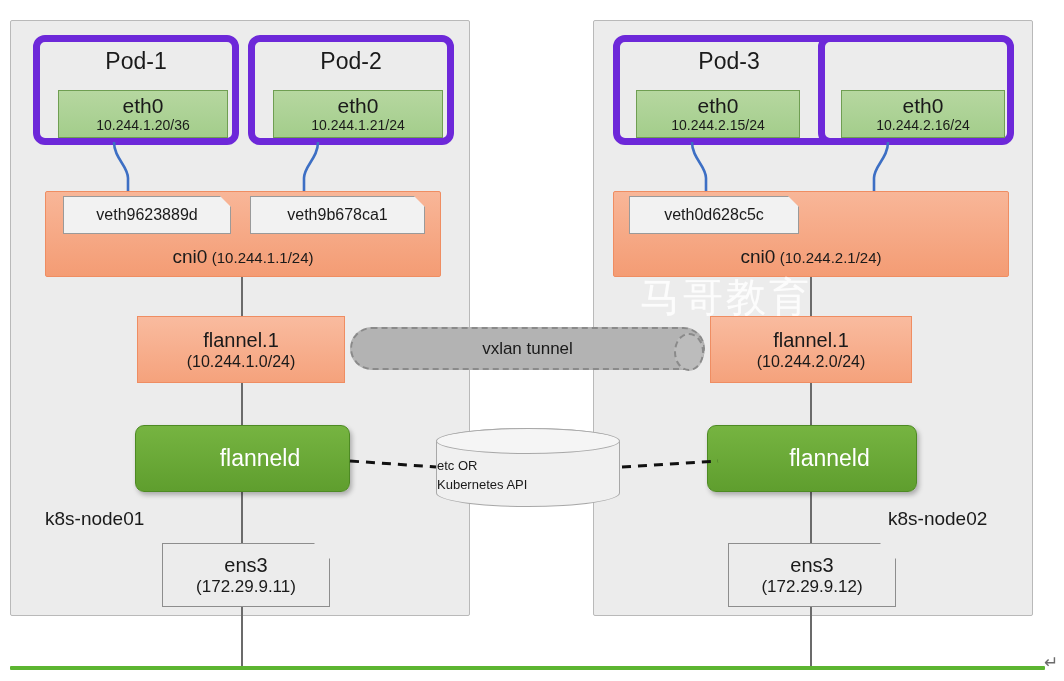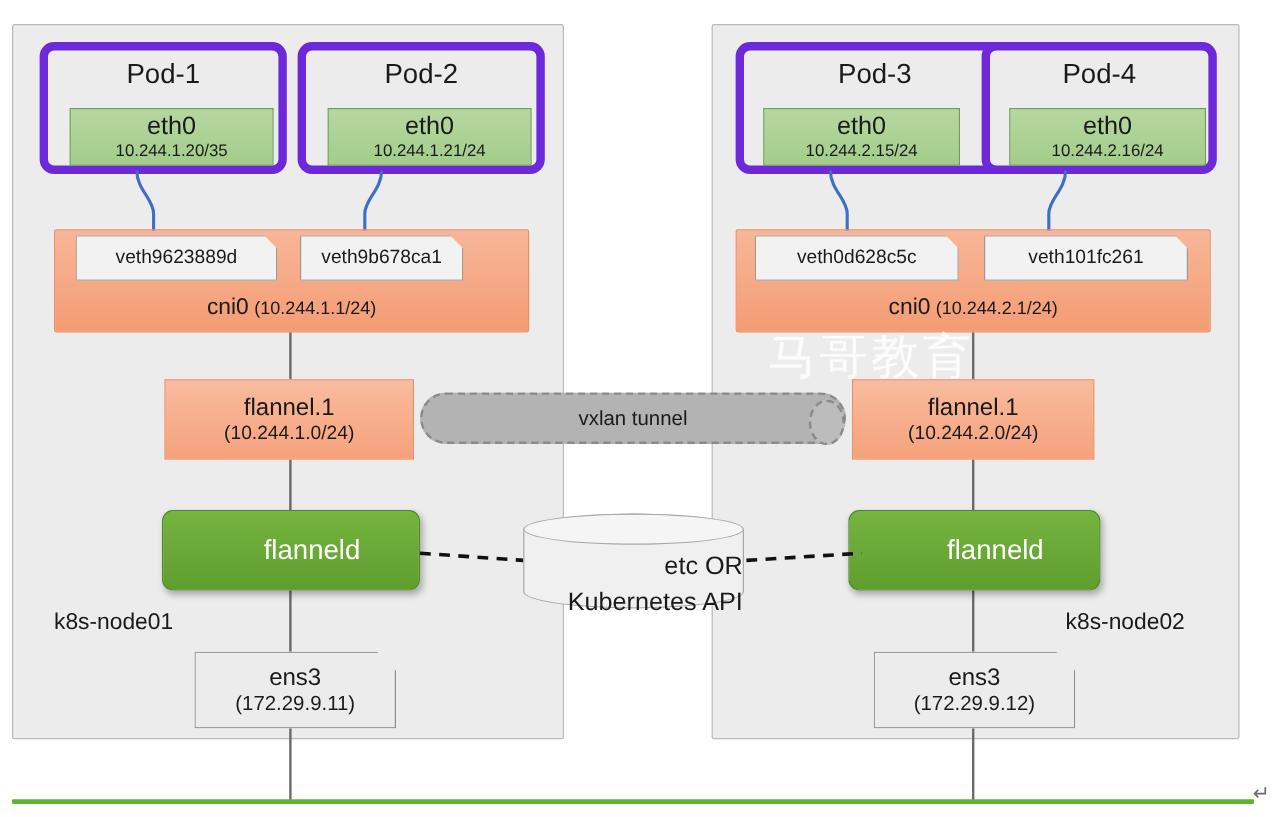--- a/index.html
+++ b/index.html
@@ -145,22 +145,22 @@
     position:absolute;
     left:-1px;right:-1px;top:-1px;
     height:24px;
     background:#f5f5f5;
     border:1px solid #a8a8a8;
     border-radius:50%;
   }
   .cyl-text{
     position:absolute;
     left:0;right:0;top:28px;
-    text-align:right;
-    font-size:21px;
+    text-align:left;
+    font-size:13px;
     color:#1a1a1a;
     line-height:1.45;
   }
 
   
   .vline{background:#6b6b6b;width:2px;}
   .greenline{background:#5cb531;height:4px;border-radius:1px;}
 
   
   .watermark{
@@ -184,21 +184,21 @@
 <body>
 
 <div id="canvas">
 
   <div class="abs node-box" style="left:10px;top:20px;width:460px;height:596px;"></div>
 
   <div class="abs pod-box" style="left:33px;top:35px;width:206px;height:110px;">
     <div class="pod-title">Pod-1</div>
     <div class="abs eth-box" style="left:18px;top:48px;width:170px;height:48px;">
       <div class="eth-name">eth0</div>
-      <div class="eth-ip">10.244.1.20/35</div>
+      <div class="eth-ip">10.244.1.20/36</div>
     </div>
   </div>
 
   <div class="abs pod-box" style="left:248px;top:35px;width:206px;height:110px;">
     <div class="pod-title">Pod-2</div>
     <div class="abs eth-box" style="left:18px;top:48px;width:170px;height:48px;">
       <div class="eth-name">eth0</div>
       <div class="eth-ip">10.244.1.21/24</div>
     </div>
   </div>
@@ -208,21 +208,21 @@
     <path d="M218,2 C218,18 204,26 204,38 L204,54" fill="none" stroke="#3d6fc4" stroke-width="2.6"></path>
   </svg>
 
   <div class="abs cni-box" style="left:45px;top:191px;width:396px;height:86px;">
     <div class="cni-label">
       <span class="big">cni0</span>
       <span class="small">(10.244.1.1/24)</span>
     </div>
   </div>
   <div class="abs veth-box" style="left:63px;top:196px;width:168px;height:38px;">veth9623889d</div>
-  <div class="abs veth-box" style="left:250px;top:196px;width:136px;height:38px;">veth9b678ca1</div>
+  <div class="abs veth-box" style="left:250px;top:196px;width:175px;height:38px;">veth9b678ca1</div>
 
   <div class="abs vline" style="left:241px;top:277px;height:39px;"></div>
   <div class="abs vline" style="left:241px;top:383px;height:42px;"></div>
   <div class="abs vline" style="left:241px;top:492px;height:51px;"></div>
   <div class="abs vline" style="left:241px;top:607px;height:63px;"></div>
 
   <div class="abs flannel-box" style="left:137px;top:316px;width:208px;height:67px;">
     <div class="flannel-name">flannel.1</div>
     <div class="flannel-ip">(10.244.1.0/24)</div>
   </div>
@@ -240,40 +240,38 @@
 
   <div class="abs pod-box" style="left:613px;top:35px;width:232px;height:110px;">
     <div class="pod-title">Pod-3</div>
     <div class="abs eth-box" style="left:16px;top:48px;width:164px;height:48px;">
       <div class="eth-name">eth0</div>
       <div class="eth-ip">10.244.2.15/24</div>
     </div>
   </div>
 
   <div class="abs pod-box" style="left:818px;top:35px;width:196px;height:110px;">
-    <div class="pod-title">Pod-4</div>
     <div class="abs eth-box" style="left:16px;top:48px;width:164px;height:48px;">
       <div class="eth-name">eth0</div>
       <div class="eth-ip">10.244.2.16/24</div>
     </div>
   </div>
 
   <svg class="abs" style="left:678px;top:140px;width:222px;height:56px;">
     <path d="M14,2 C14,18 28,26 28,38 L28,54" fill="none" stroke="#3d6fc4" stroke-width="2.6"></path>
     <path d="M210,2 C210,18 196,26 196,38 L196,54" fill="none" stroke="#3d6fc4" stroke-width="2.6"></path>
   </svg>
 
   <div class="abs cni-box" style="left:613px;top:191px;width:396px;height:86px;">
     <div class="cni-label">
       <span class="big">cni0</span>
       <span class="small">(10.244.2.1/24)</span>
     </div>
   </div>
   <div class="abs veth-box" style="left:629px;top:196px;width:170px;height:38px;">veth0d628c5c</div>
-  <div class="abs veth-box" style="left:820px;top:196px;width:170px;height:38px;">veth101fc261</div>
 
   <div class="abs watermark" style="left:640px;top:270px;">马哥教育</div>
 
   <div class="abs vline" style="left:810px;top:277px;height:39px;"></div>
   <div class="abs vline" style="left:810px;top:383px;height:42px;"></div>
   <div class="abs vline" style="left:810px;top:492px;height:51px;"></div>
   <div class="abs vline" style="left:810px;top:607px;height:63px;"></div>
 
   <div class="abs flannel-box" style="left:710px;top:316px;width:202px;height:67px;">
     <div class="flannel-name">flannel.1</div>

